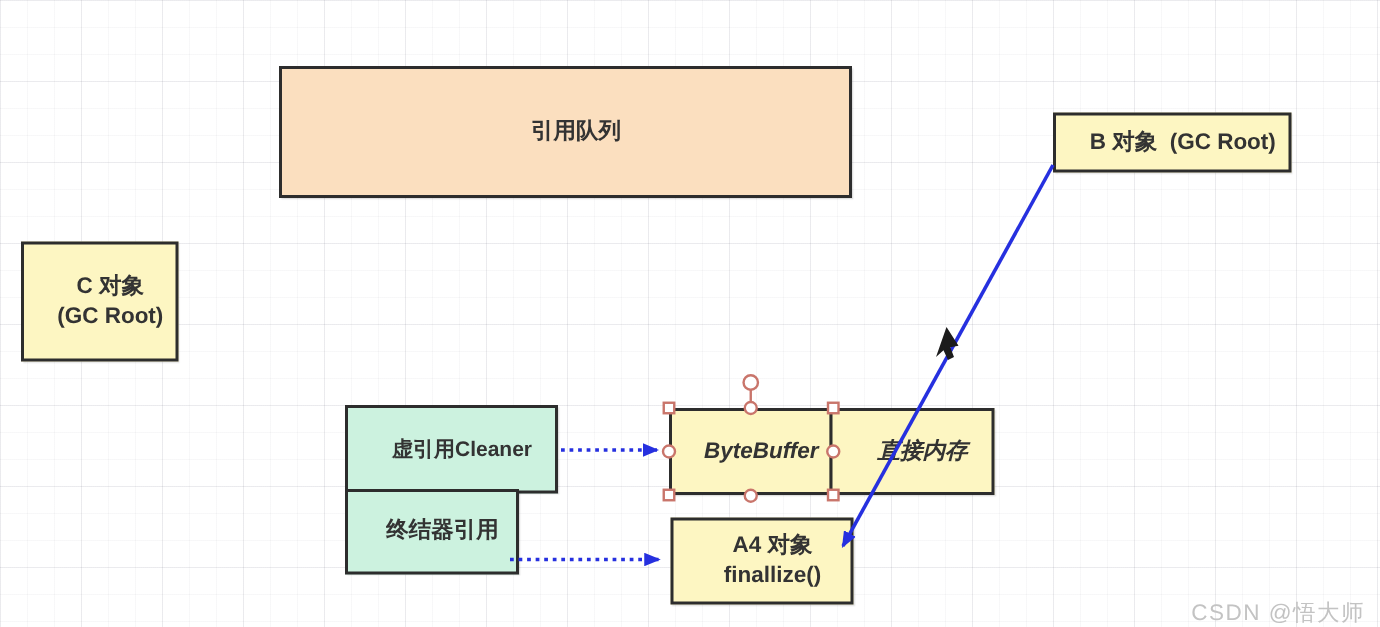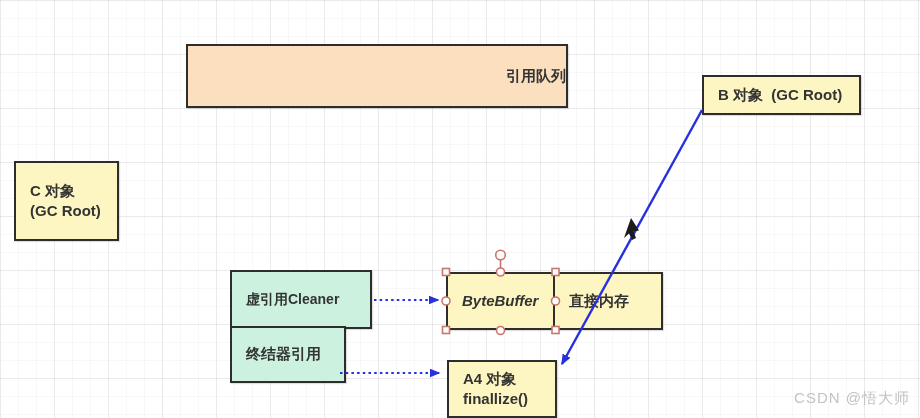--- a/index.html
+++ b/index.html
@@ -10,38 +10,38 @@
     background-image:
       linear-gradient(to right, rgba(120,120,140,0.10) 1px, transparent 1px),
       linear-gradient(to bottom, rgba(120,120,140,0.10) 1px, transparent 1px),
       linear-gradient(to right, rgba(150,150,165,0.07) 1px, transparent 1px),
       linear-gradient(to bottom, rgba(150,150,165,0.07) 1px, transparent 1px);
     background-size:54px 54px,54px 54px,18px 18px,18px 18px;
   }
   .node{
     position:absolute;box-sizing:border-box;
     border:2px solid #2d2d2d;
-    display:flex;flex-direction:column;justify-content:center;align-items:flex-start;
+    display:flex;flex-direction:column;justify-content:center;align-items:center;
     font-weight:bold;font-size:15px;color:#333333;line-height:1.35;
     text-align:center;box-shadow:1px 1px 1px rgba(0,0,0,0.12);padding-left:14px;
   }
   .peach{background:#fbdfbf;}
   .yellow{background:#fdf6c2;}
   .green{background:#ccf2df;}
-  #reference-queue{left:186px;top:44px;width:382px;height:64px;align-items:flex-end;padding-left:14px;}
+  #reference-queue{left:186px;top:44px;width:382px;height:88px;align-items:center;padding-left:14px;}
   #c-object{left:14px;top:161px;width:105px;height:80px;}
   #b-object{left:702px;top:75px;width:159px;height:40px;white-space:pre;}
   #cleaner-ref{left:230px;top:270px;width:142px;height:59px;font-size:14px;}
   #bytebuffer{left:446px;top:272px;width:109px;height:58px;font-style:italic;}
-  #direct-memory{left:553px;top:272px;width:110px;height:58px;}
+  #direct-memory{left:553px;top:272px;width:110px;height:58px;font-style:italic;}
   #finalizer-ref{left:230px;top:326px;width:116px;height:57px;}
-  #a4-object{left:447px;top:360px;width:110px;height:58px;}
+  #a4-object{left:447px;top:345px;width:122px;height:58px;}
   #overlay{position:absolute;left:0;top:0;width:920px;height:418px;z-index:10;pointer-events:none;}
   #watermark{
-    position:absolute;right:10px;top:389px;z-index:5;
+    position:absolute;right:10px;top:399px;z-index:5;
     color:#c3c3c3;font-size:15px;letter-spacing:1px;
   }
 </style>
 </head>
 <body>
 
 <div class="node peach" id="reference-queue">
   <span>引用队列</span>
 </div>
 

